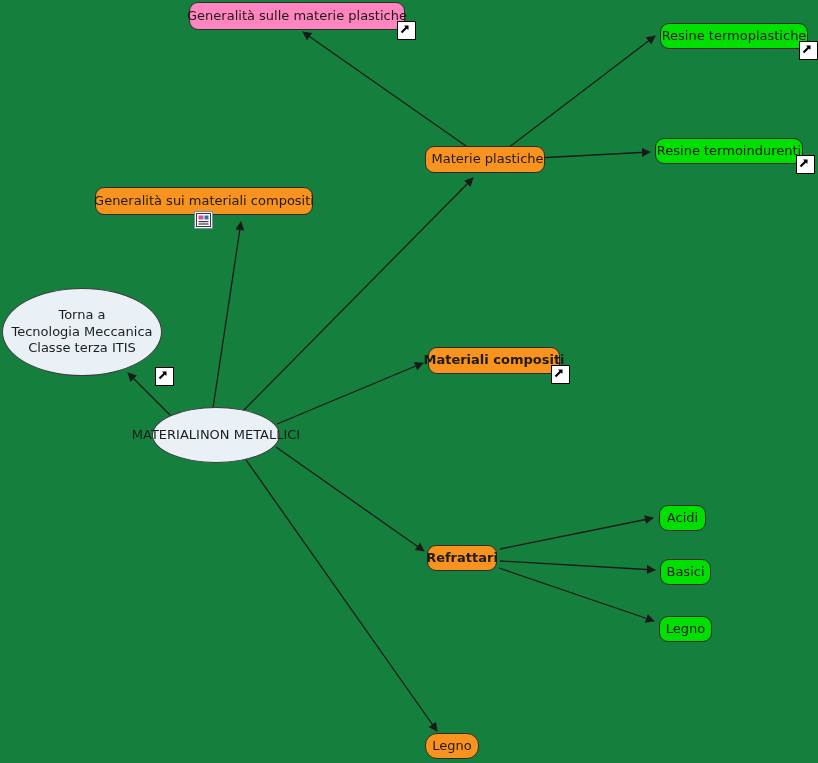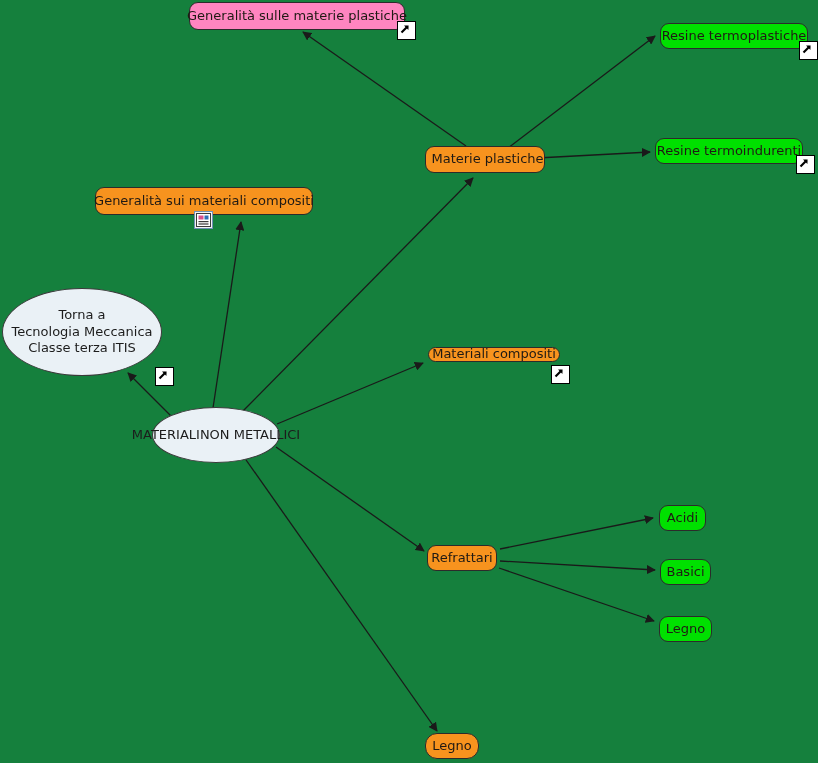--- a/index.html
+++ b/index.html
@@ -174,31 +174,31 @@
       <path d="M3.5 10.5 L9.5 4.5" stroke="#000" stroke-width="2.1" fill="none"></path>
       <path d="M6 3.6 L10.6 3.4 L10.4 8 Z" fill="#000"></path>
     </svg>
   </div>
 
   <div class="node node-ellipse" style="left:152px; top:407px; width:128px; height:56px; flex-direction:row;">
     <span class="lbl">MATERIALI</span>
     <span class="lbl">NON METALLICI</span>
   </div>
 
-  <div class="node node-rect node-orange" style="left:428px; top:347px; width:132px; height:15px;">
+  <div class="node node-rect node-orange" style="left:428px; top:347px; width:132px; height:27px;font-weight:bold;">
     <span>Materiali compositi</span>
   </div>
   <div class="badge-link" style="left:551px; top:365px;">
     <svg width="14" height="14" viewBox="0 0 14 14" aria-hidden="true">
       <path d="M3.5 10.5 L9.5 4.5" stroke="#000" stroke-width="2.1" fill="none"></path>
       <path d="M6 3.6 L10.6 3.4 L10.4 8 Z" fill="#000"></path>
     </svg>
   </div>
 
-  <div class="node node-rect node-orange" style="left:427px; top:545px; width:70px; height:26px;">
+  <div class="node node-rect node-orange" style="left:427px; top:545px; width:70px; height:26px;font-weight:bold;">
     <span>Refrattari</span>
   </div>
 
   <div class="node node-rect node-green" style="left:659px; top:505px; width:47px; height:26px;">
     <span>Acidi</span>
   </div>
 
   <div class="node node-rect node-green" style="left:660px; top:559px; width:51px; height:26px;">
     <span>Basici</span>
   </div>

